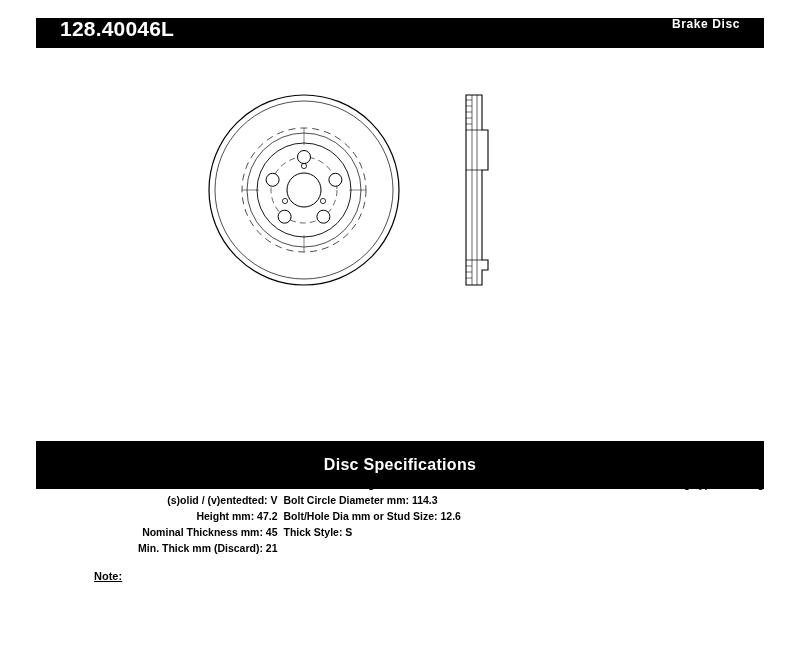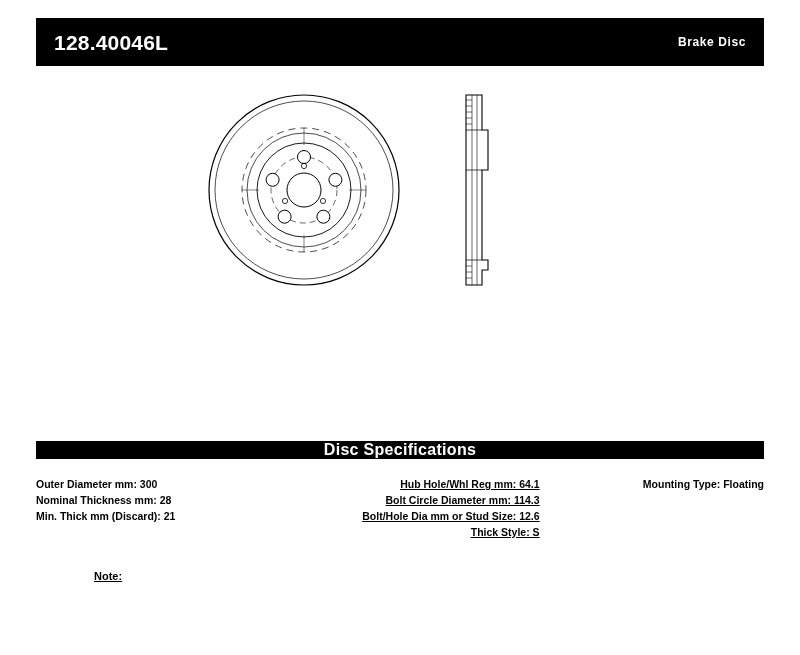--- a/index.html
+++ b/index.html
@@ -16,62 +16,62 @@
     color: #000000;
     overflow: hidden;
   }
 
   
   .header-bar {
     position: absolute;
     left: 36px;
     top: 18px;
     width: 728px;
+    height: 30px;
+    background: #000000;
+    color: #ffffff;
+    display: flex;
+    align-items: flex-start;
+    justify-content: space-between;
+    padding: 0 24px;
+  }
+  .header-part-number {
+    font-size: 21px;
+    font-weight: bold;
+    letter-spacing: 0.2px;
+    line-height: 1;
+  }
+  .header-title {
+    font-size: 12px;
+    font-weight: bold;
+    letter-spacing: 0.6px;
+    line-height: 1;
+  }
+
+  
+  .drawing-area {
+    position: absolute;
+    left: 36px;
+    top: 70px;
+    width: 728px;
+    height: 360px;
+  }
+  .drawing-svg { display: block; }
+
+  
+  .spec-title-bar {
+    position: absolute;
+    left: 36px;
+    top: 441px;
+    width: 728px;
     height: 48px;
     background: #000000;
     color: #ffffff;
     display: flex;
     align-items: center;
-    justify-content: space-between;
-    padding: 0 18px;
-  }
-  .header-part-number {
-    font-size: 21px;
-    font-weight: bold;
-    letter-spacing: 0.2px;
-    line-height: 1;
-  }
-  .header-title {
-    font-size: 12px;
-    font-weight: bold;
-    letter-spacing: 0.6px;
-    line-height: 1;
-  }
-
-  
-  .drawing-area {
-    position: absolute;
-    left: 36px;
-    top: 70px;
-    width: 728px;
-    height: 360px;
-  }
-  .drawing-svg { display: block; }
-
-  
-  .spec-title-bar {
-    position: absolute;
-    left: 36px;
-    top: 441px;
-    width: 728px;
-    height: 18px;
-    background: #000000;
-    color: #ffffff;
-    display: flex;
-    align-items: center;
     justify-content: center;
   }
   .spec-title {
     font-size: 16px;
     font-weight: bold;
     letter-spacing: 0.3px;
   }
 
   
   .spec-body {
@@ -81,28 +81,26 @@
     width: 728px;
     font-size: 10.5px;
     font-weight: bold;
   }
   .spec-cols {
     display: flex;
     width: 100%;
   }
   .spec-col-left {
     width: 34%;
-    text-align: left;
+    text-align: right;
     padding-right: 6px;
   }
   .spec-col-mid {
     width: 36%;
-    text-align: right;
     padding-right: 6px;
-    text-decoration: underline;
   }
   .spec-col-right {
     width: 30%;
     text-align: right;
     padding-left: 10px;
   }
   .spec-line {
     line-height: 16px;
     white-space: nowrap;
   }
@@ -196,21 +194,23 @@
 </div>
 
 <div class="spec-title-bar">
   <div class="spec-title">Disc Specifications</div>
 </div>
 
 <div class="spec-body">
   <div class="spec-cols">
     <div class="spec-col-left">
       <div class="spec-line">Outer Diameter mm: 300</div>
-      <div class="spec-line">Nominal Thickness mm: 28</div>
+      <div class="spec-line">(s)olid / (v)entedted: V</div>
+      <div class="spec-line">Height mm: 47.2</div>
+      <div class="spec-line">Nominal Thickness mm: 45</div>
       <div class="spec-line">Min. Thick mm (Discard): 21</div>
     </div>
     <div class="spec-col-mid">
       <div class="spec-line">Hub Hole/Whl Reg mm: 64.1</div>
       <div class="spec-line">Bolt Circle Diameter mm: 114.3</div>
       <div class="spec-line">Bolt/Hole Dia mm or Stud Size: 12.6</div>
       <div class="spec-line">Thick Style: S</div>
     </div>
     <div class="spec-col-right">
       <div class="spec-line">Mounting Type: Floating</div>

